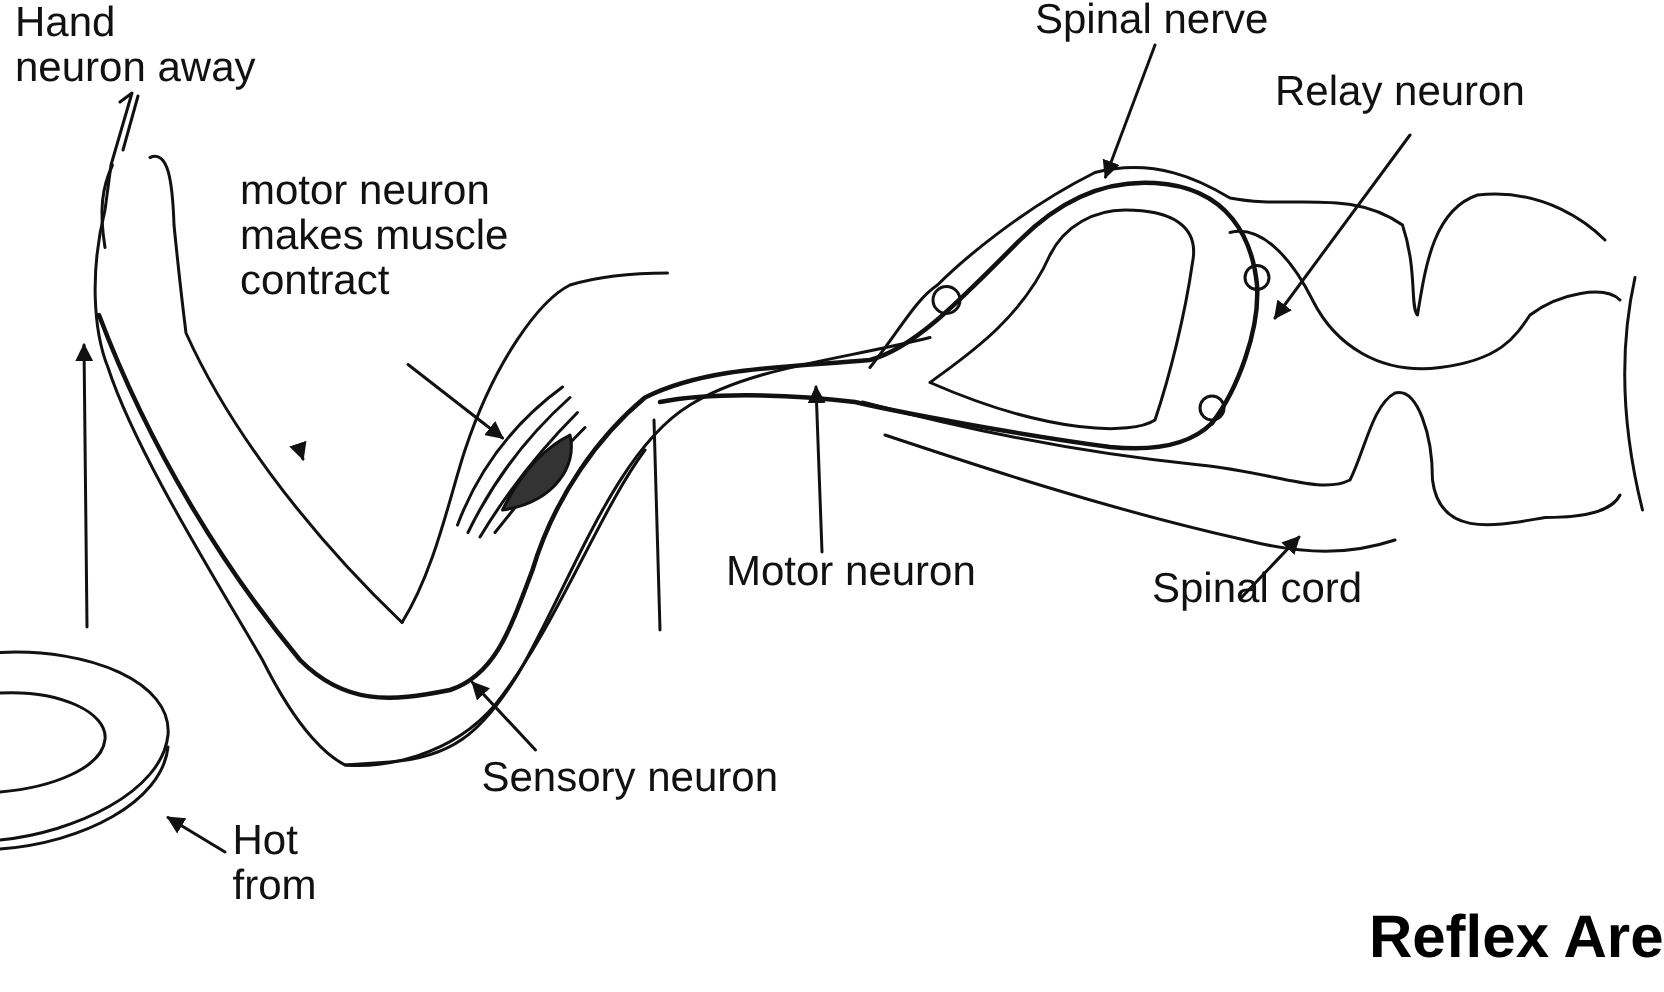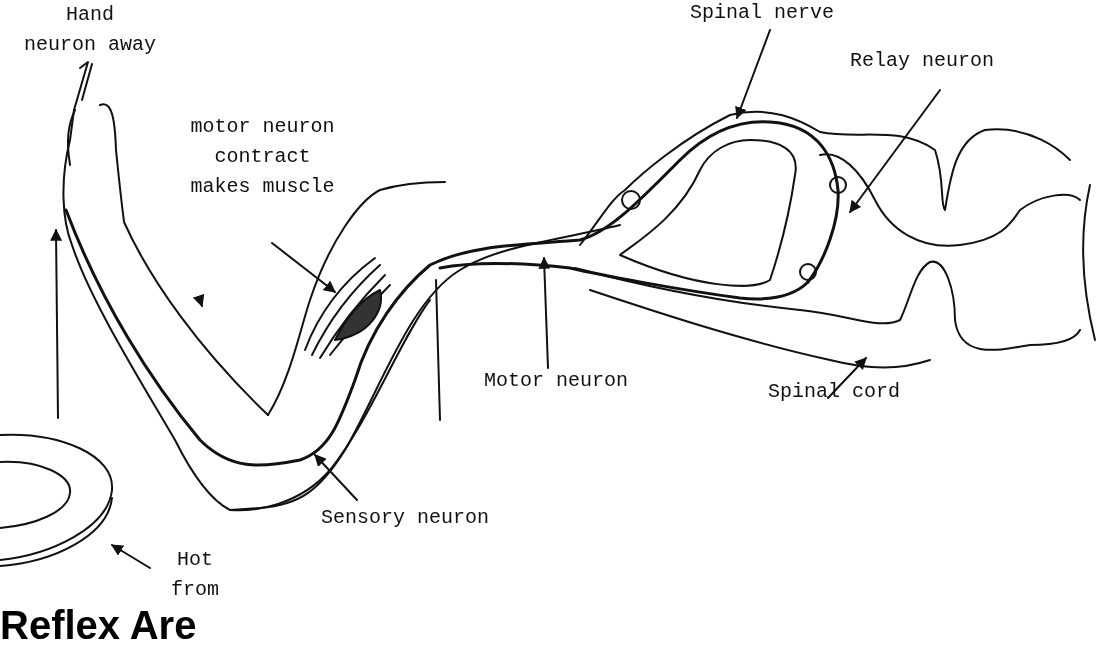--- a/index.html
+++ b/index.html
@@ -1,19 +1,19 @@
 <!DOCTYPE html>
 <html><head>
 <meta charset="utf-8">
 <style>
   html, body { margin:0; padding:0; background:#ffffff; }
   body { width:1109px; height:661px; position:relative; overflow:hidden; font-family:"Liberation Sans", sans-serif; color:#111; }
   svg.art { position:absolute; left:0; top:0; width:1109px; height:661px; }
-  .lbl { position:absolute; font-family:Liberation Mono, monospace; font-size:20px; line-height:30px; color:#111; text-align:center; white-space:nowrap; }
-  .title { position:absolute; left:0; width:1109px; top:603px; text-align:left; font-family:"Liberation Sans", sans-serif; font-weight:bold; font-size:40px; color:#000; }
+  .lbl { position:absolute; font-family:Liberation Sans, sans-serif; font-size:28px; line-height:30px; color:#111; text-align:left; white-space:nowrap; }
+  .title { position:absolute; left:0; width:1109px; top:603px; text-align:right; font-family:"Liberation Sans", sans-serif; font-weight:bold; font-size:40px; color:#000; }
 </style>
 </head>
 <body>
 
 <svg class="art" viewBox="0 0 1109 661" xmlns="http://www.w3.org/2000/svg">
   <defs>
     <marker id="ah" viewBox="0 0 10 10" refX="9" refY="5" markerWidth="6" markerHeight="6" orient="auto">
       <path d="M0,0 L10,5 L0,10 z" fill="#111"></path>
     </marker>
   </defs>
@@ -75,22 +75,22 @@
   </g>
 </svg>
 
 <div class="lbl" style="left:10px; top:0px; width:160px;">
   <div>Hand</div>
   <div>neuron away</div>
 </div>
 
 <div class="lbl" style="left:160px; top:112px; width:205px;">
   <div>motor neuron</div>
+  <div>makes muscle</div>
   <div>contract</div>
-  <div>makes muscle</div>
 </div>
 
 <div class="lbl" style="left:690px; top:-2px;">Spinal nerve</div>
 <div class="lbl" style="left:850px; top:46px;">Relay neuron</div>
 <div class="lbl" style="left:484px; top:366px;">Motor neuron</div>
 <div class="lbl" style="left:768px; top:377px;">Spinal cord</div>
 <div class="lbl" style="left:321px; top:503px;">Sensory neuron</div>
 
 <div class="lbl" style="left:155px; top:545px; width:80px;">
   <div>Hot</div>

